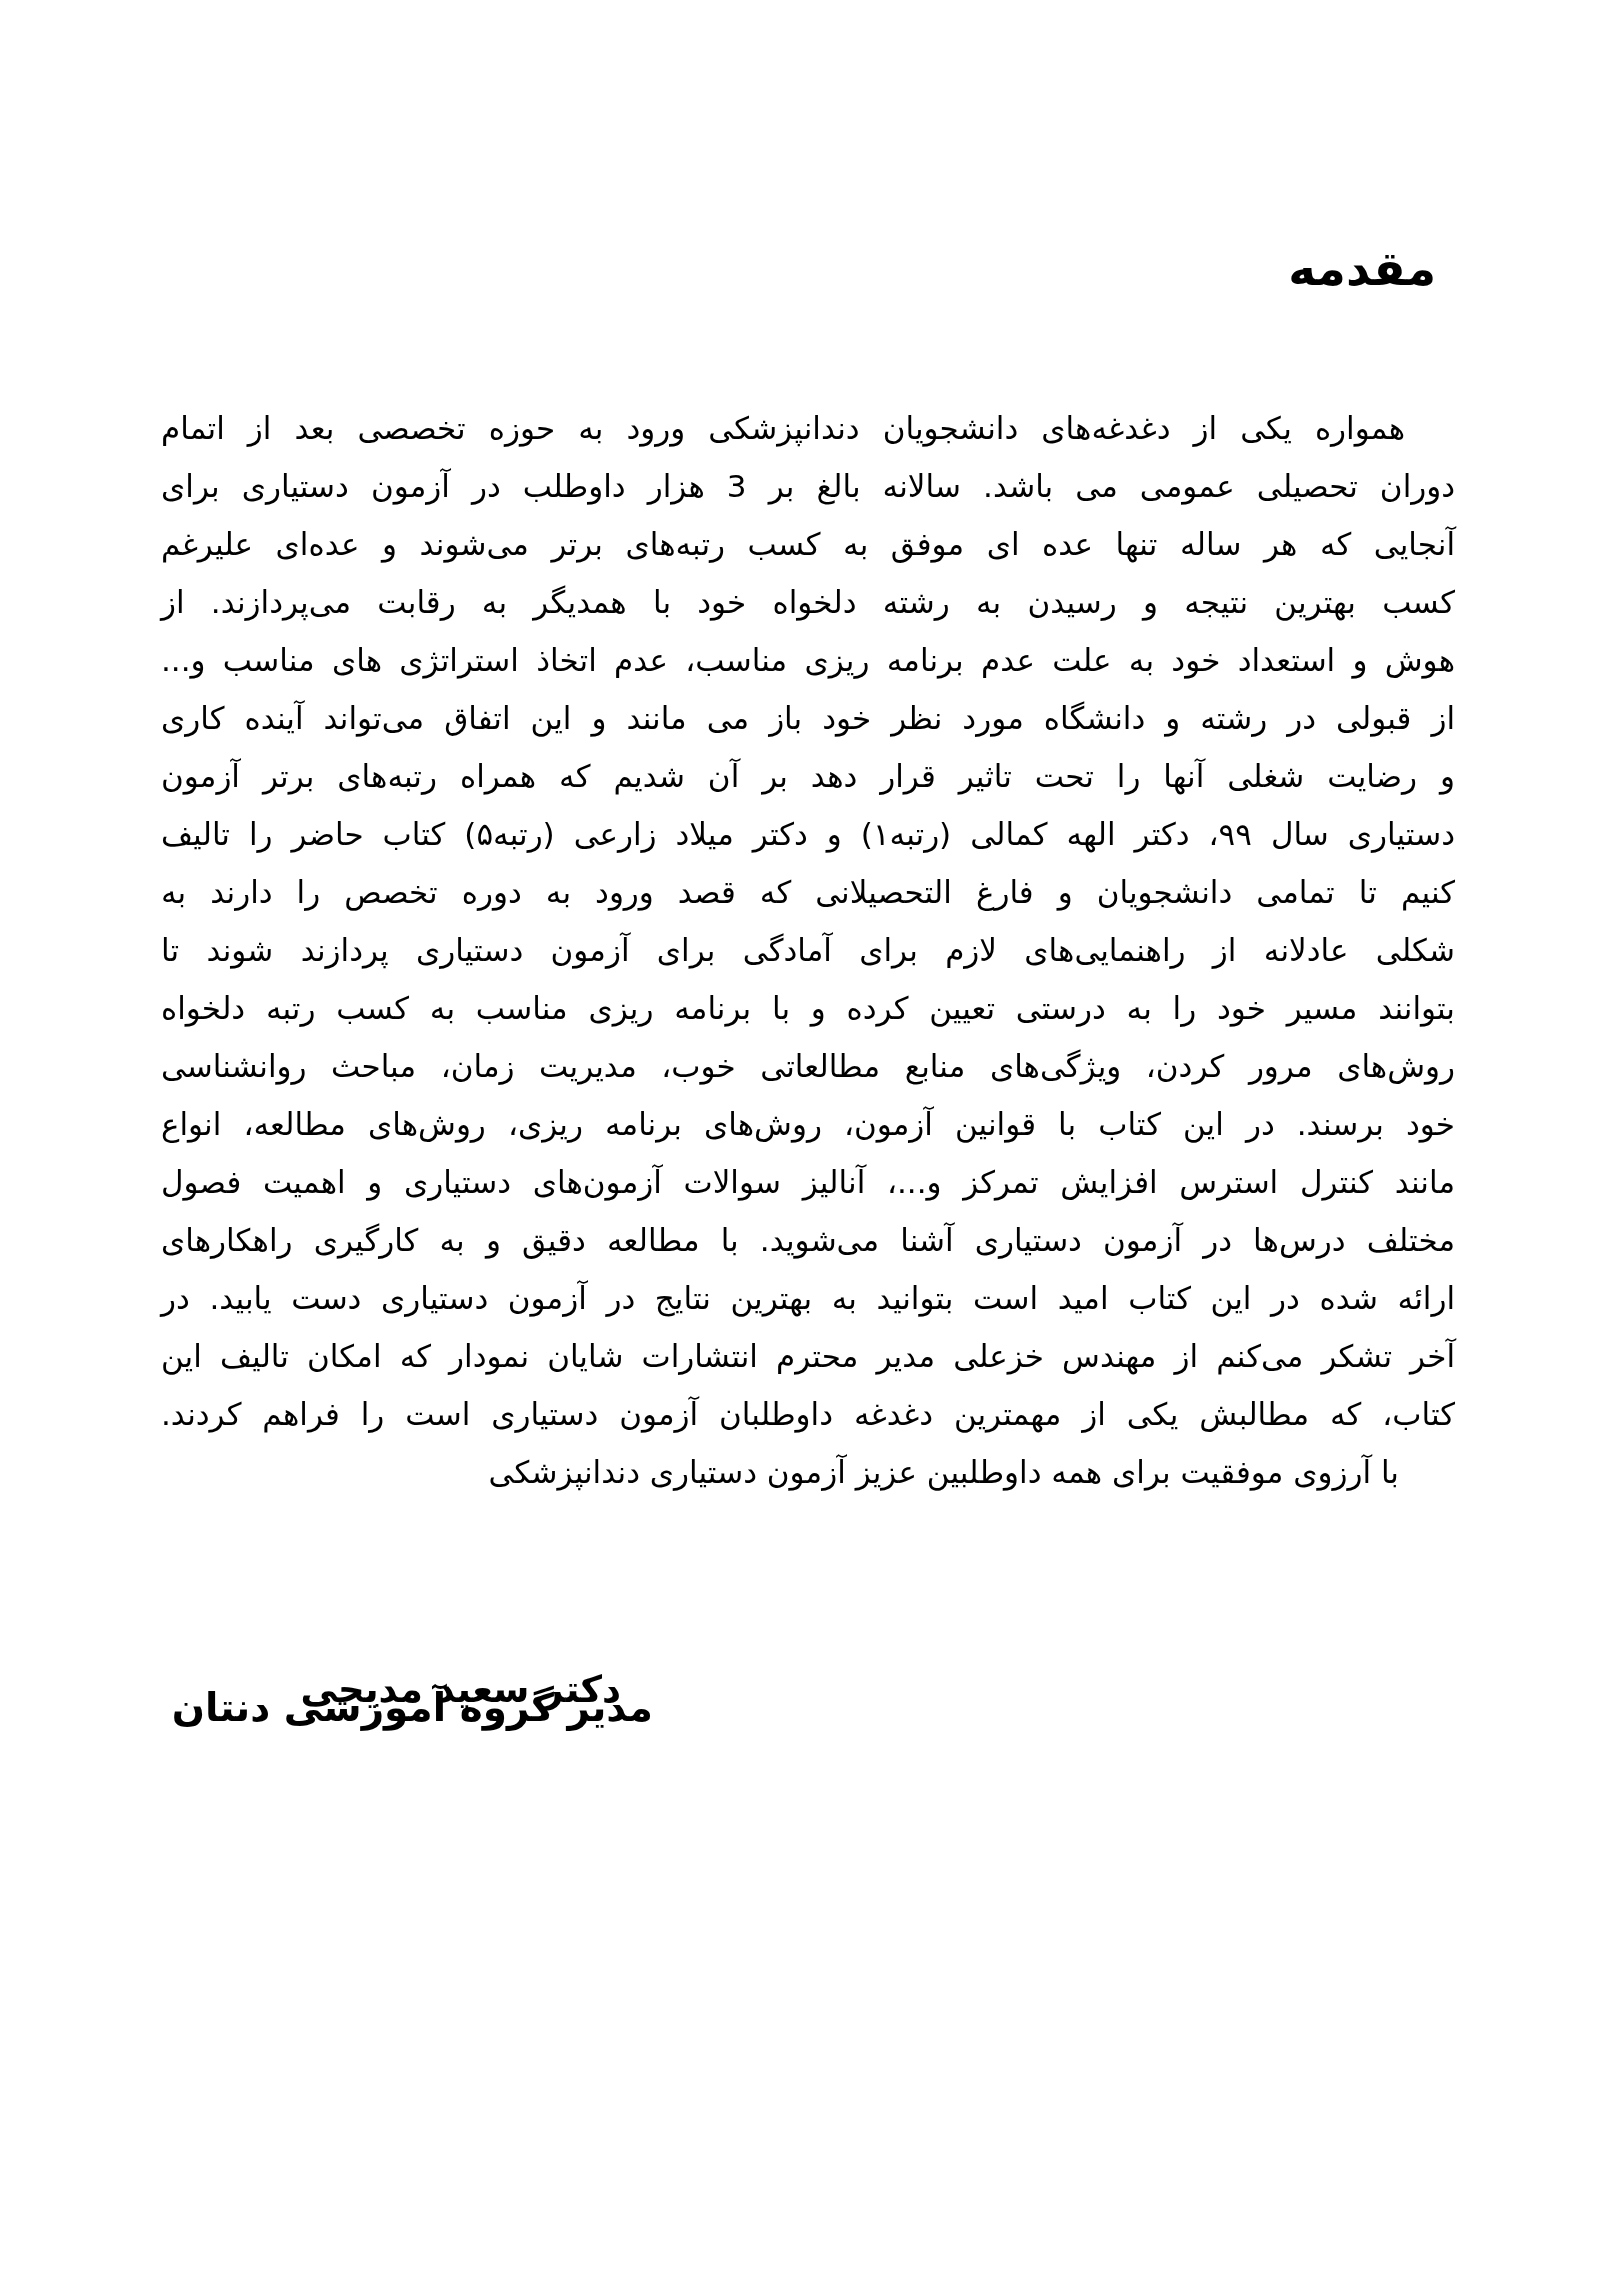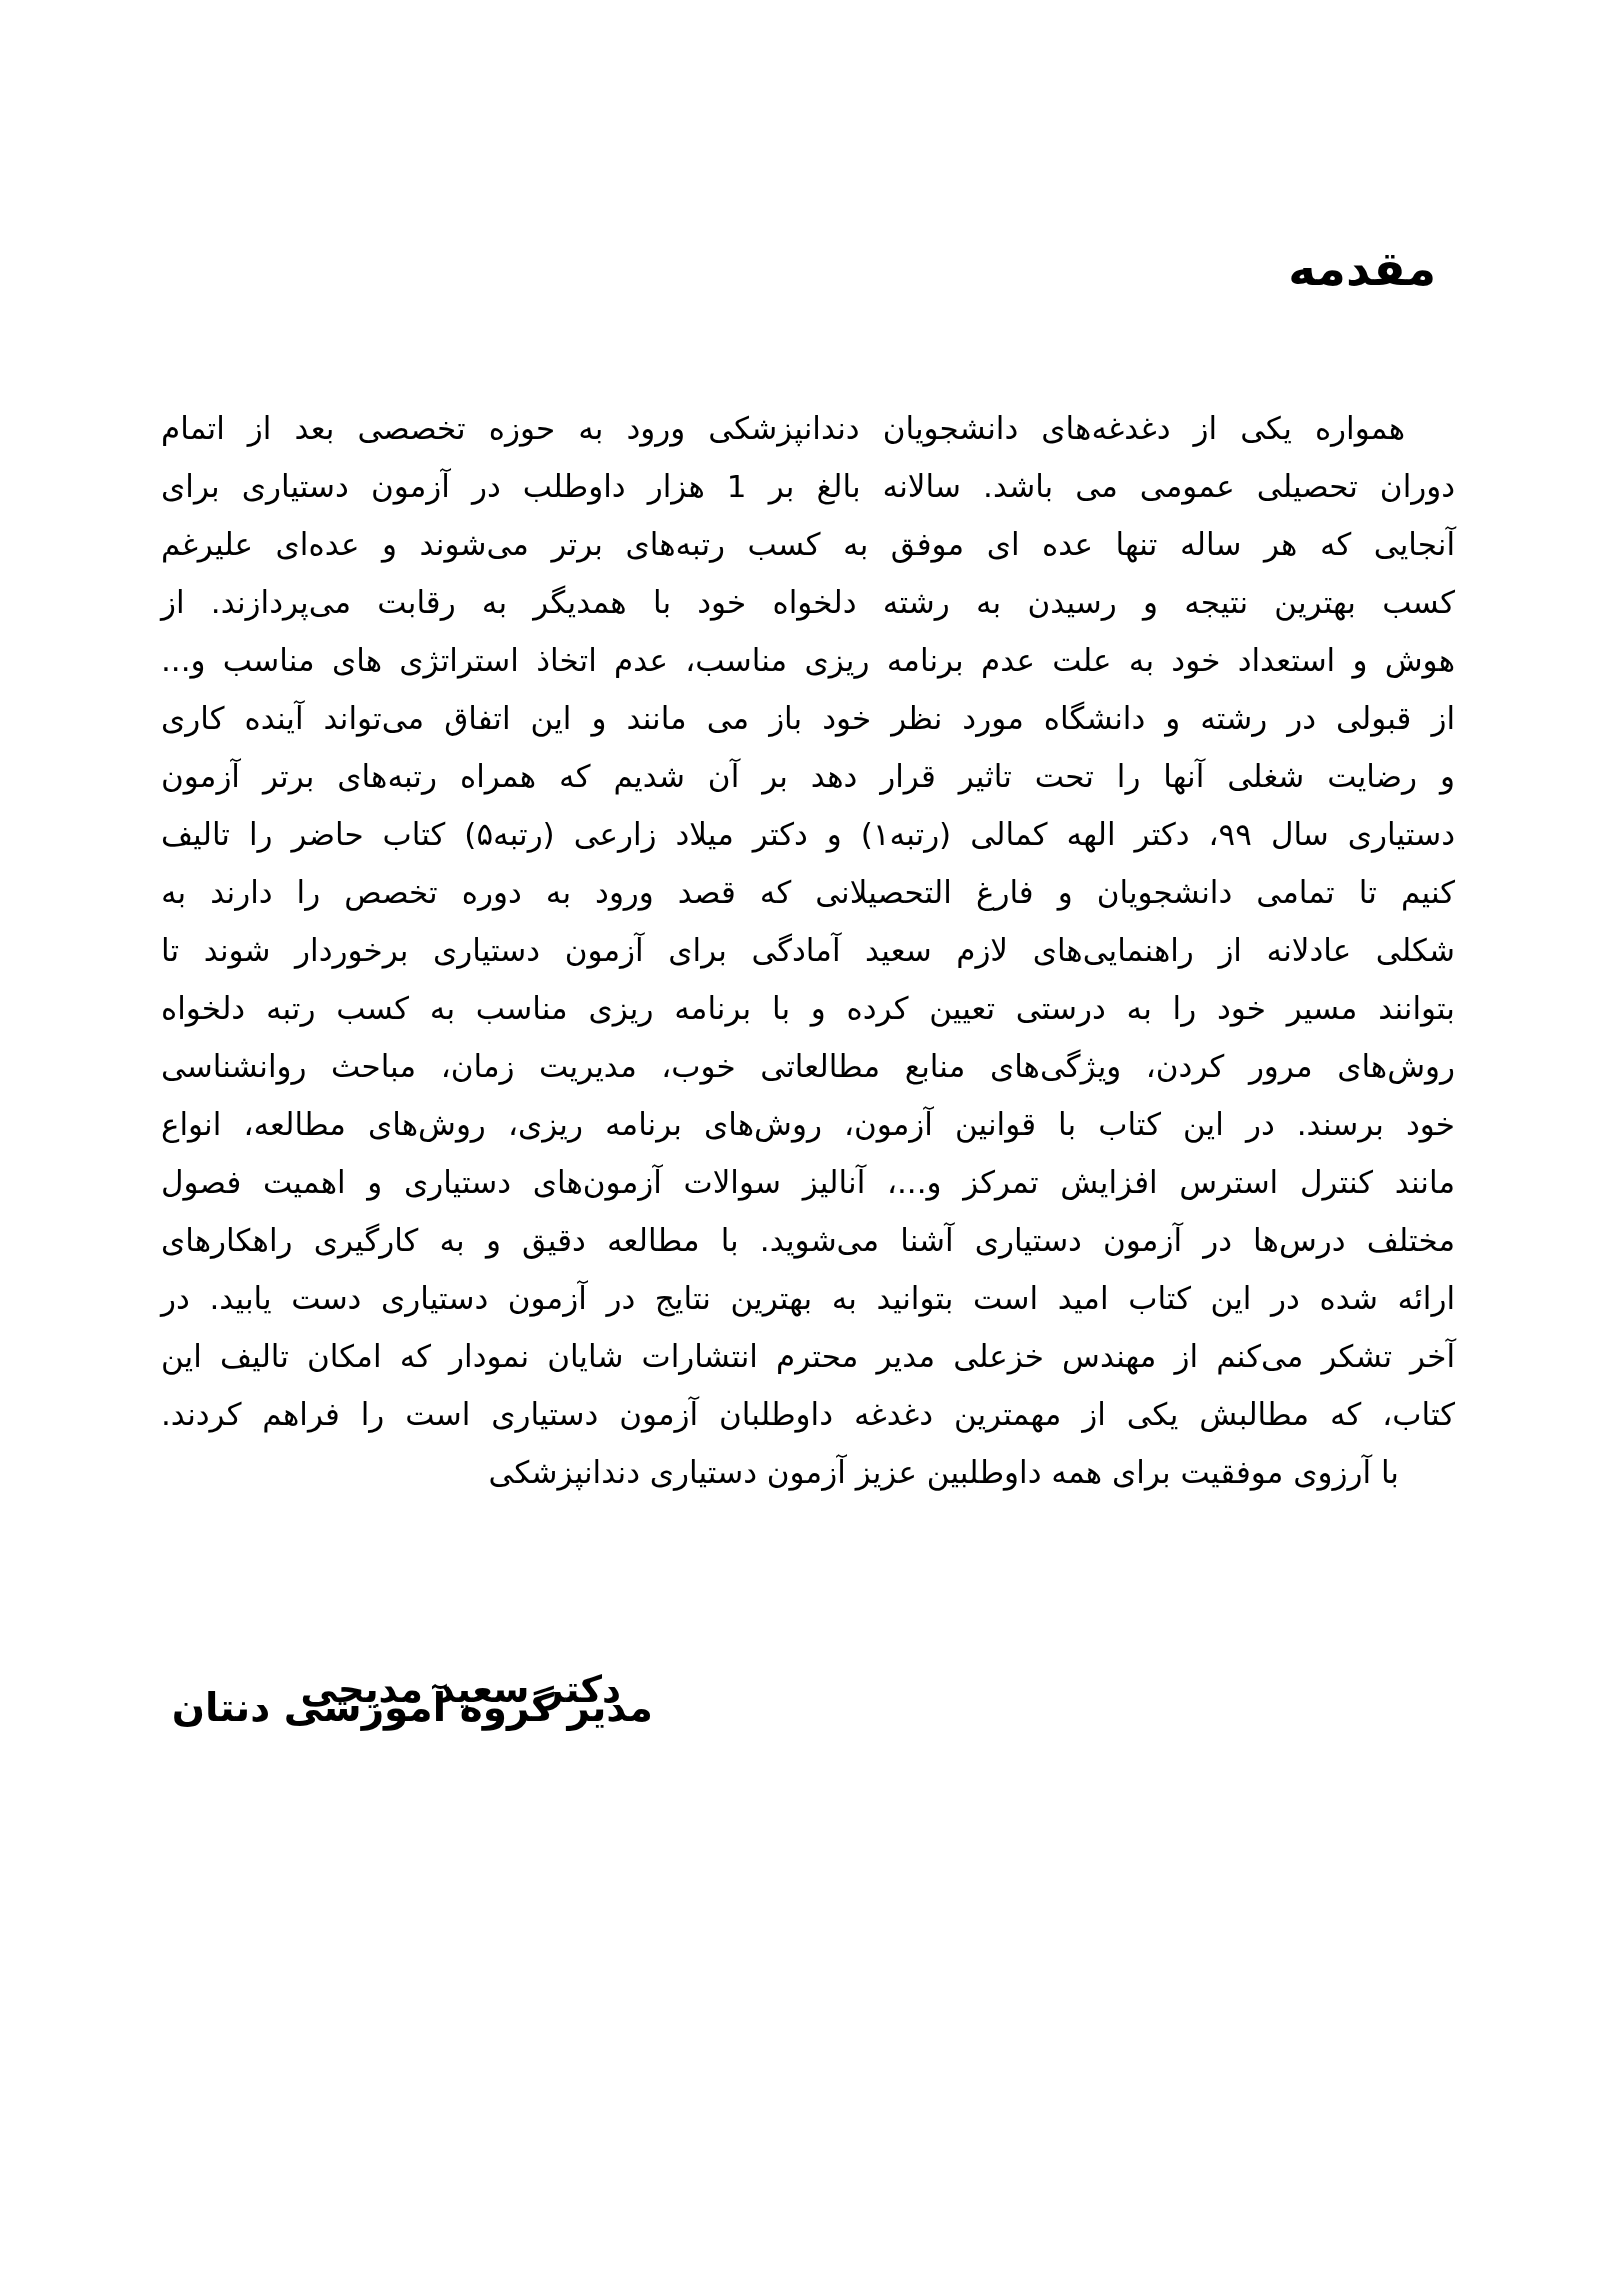--- a/index.html
+++ b/index.html
@@ -66,29 +66,29 @@
 </style>
 </head>
 <body>
 
 <div class="page">
 
   <h1 class="title">مقدمه</h1>
 
   <div class="body-text">
     <div class="line first">همواره یکی از دغدغه‌های دانشجویان دندانپزشکی ورود به حوزه تخصصی بعد از اتمام</div>
-    <div class="line">دوران تحصیلی عمومی می باشد. سالانه بالغ بر 1 هزار داوطلب در آزمون دستیاری برای</div>
+    <div class="line">دوران تحصیلی عمومی می باشد. سالانه بالغ بر 3 هزار داوطلب در آزمون دستیاری برای</div>
     <div class="line">آنجایی که هر ساله تنها عده ای موفق به کسب رتبه‌های برتر می‌شوند و عده‌ای علیرغم</div>
     <div class="line">کسب بهترین نتیجه و رسیدن به رشته دلخواه خود با همدیگر به رقابت می‌پردازند. از</div>
     <div class="line">هوش و استعداد خود به علت عدم برنامه ریزی مناسب، عدم اتخاذ استراتژی های مناسب و...</div>
     <div class="line">از قبولی در رشته و دانشگاه مورد نظر خود باز می مانند و این اتفاق می‌تواند آینده کاری</div>
     <div class="line">و رضایت شغلی آنها را تحت تاثیر قرار دهد بر آن شدیم که همراه رتبه‌های برتر آزمون</div>
     <div class="line">دستیاری سال ۹۹، دکتر الهه کمالی (رتبه۱) و دکتر میلاد زارعی (رتبه۵) کتاب حاضر را تالیف</div>
     <div class="line">کنیم تا تمامی دانشجویان و فارغ التحصیلانی که قصد ورود به دوره تخصص را دارند به</div>
-    <div class="line">شکلی عادلانه از راهنمایی‌های لازم سعید آمادگی برای آزمون دستیاری برخوردار شوند تا</div>
+    <div class="line">شکلی عادلانه از راهنمایی‌های لازم برای آمادگی برای آزمون دستیاری پردازند شوند تا</div>
     <div class="line">بتوانند مسیر خود را به درستی تعیین کرده و با برنامه ریزی مناسب به کسب رتبه دلخواه</div>
     <div class="line">روش‌های مرور کردن، ویژگی‌های منابع مطالعاتی خوب، مدیریت زمان، مباحث روانشناسی</div>
     <div class="line">خود برسند. در این کتاب با قوانین آزمون، روش‌های برنامه ریزی، روش‌های مطالعه، انواع</div>
     <div class="line">مانند کنترل استرس افزایش تمرکز و...، آنالیز سوالات آزمون‌های دستیاری و اهمیت فصول</div>
     <div class="line">مختلف درس‌ها در آزمون دستیاری آشنا می‌شوید. با مطالعه دقیق و به کارگیری راهکارهای</div>
     <div class="line">ارائه شده در این کتاب امید است بتوانید به بهترین نتایج در آزمون دستیاری دست یابید. در</div>
     <div class="line">آخر تشکر می‌کنم از مهندس خزعلی مدیر محترم انتشارات شایان نمودار که امکان تالیف این</div>
     <div class="line">کتاب، که مطالبش یکی از مهمترین دغدغه داوطلبان آزمون دستیاری است را فراهم کردند.</div>
     <div class="line closing">با آرزوی موفقیت برای همه داوطلبین عزیز آزمون دستیاری دندانپزشکی</div>
   </div>

